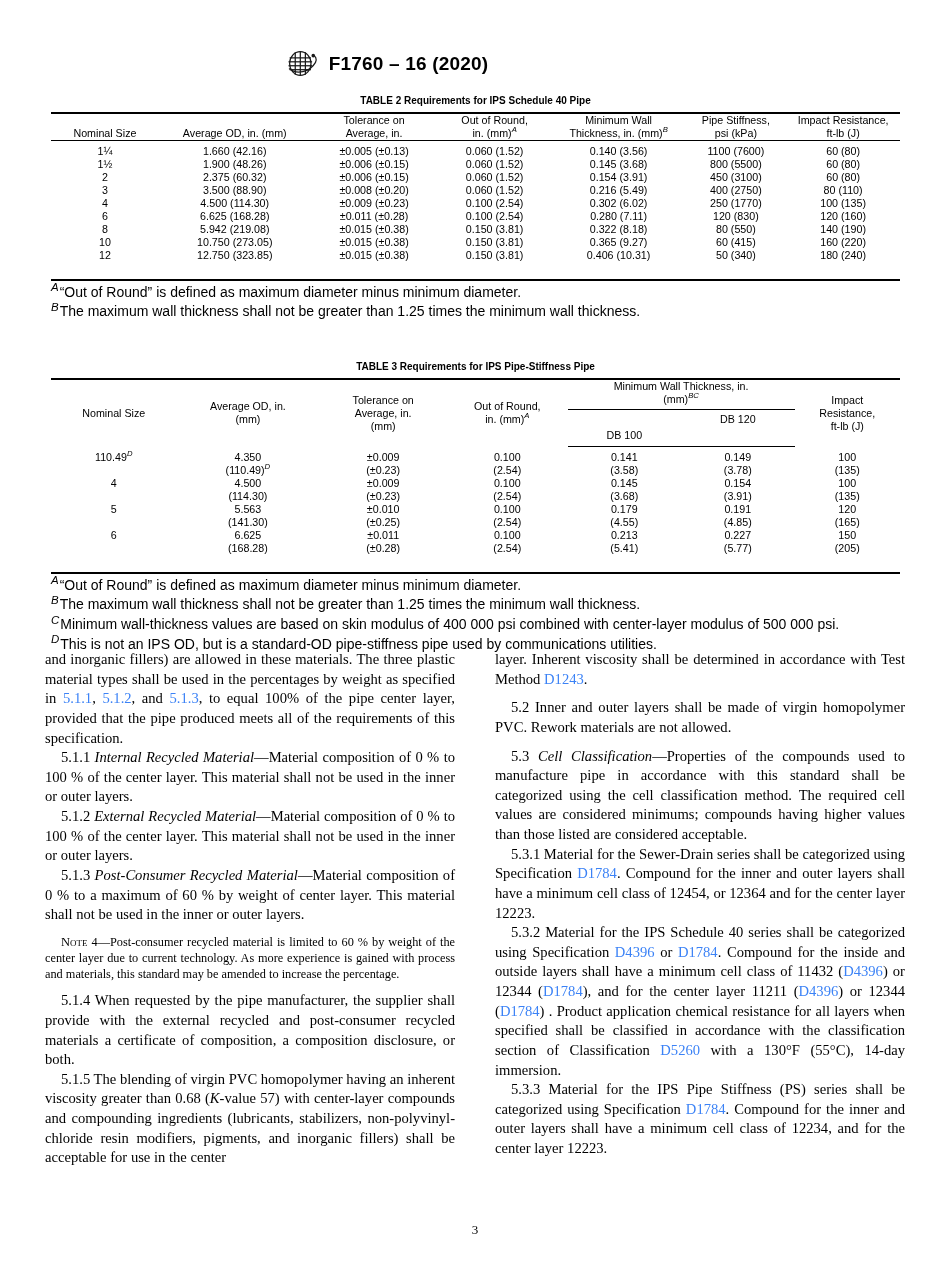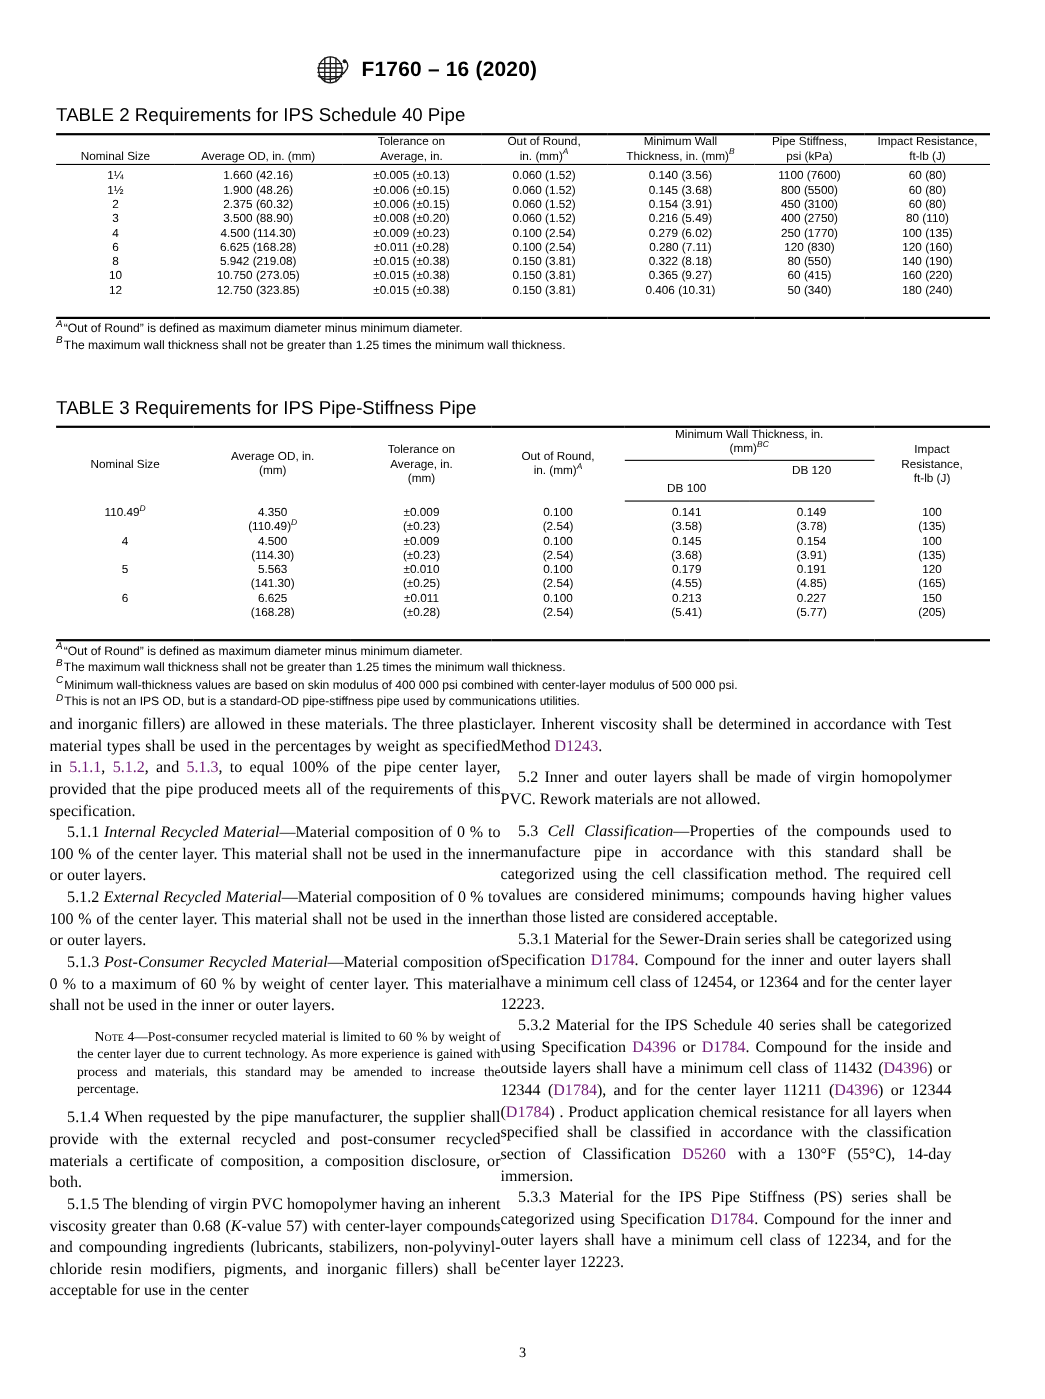--- a/index.html
+++ b/index.html
@@ -47,22 +47,23 @@
   }
 
   
   .table-block {
     position: absolute;
     left: 51px;
     width: 849px;
     font-family: "Liberation Sans", sans-serif;
   }
   .table-caption {
-    font-size: 17px;
-    font-weight: normal;
+    text-align: center;
+    font-size: 10px;
+    font-weight: bold;
     margin-bottom: 6px;
   }
   table.astm {
     border-collapse: collapse;
     width: 849px;
     font-size: 10.7px;
   }
   table.astm th, table.astm td {
     padding: 0;
     font-weight: normal;
@@ -95,21 +96,21 @@
     padding-bottom: 16px;
   }
   sup {
     font-size: 0.72em;
     font-style: italic;
     vertical-align: super;
     line-height: 0;
   }
   .footnotes {
     font-family: "Liberation Sans", sans-serif;
-    font-size: 11px;
+    font-size: 14px;
     line-height: 1.42;
     margin-top: 2px;
   }
   .footnotes div {
     white-space: nowrap;
   }
   .fn-mark {
     font-style: italic;
     font-size: 0.82em;
     vertical-align: super;
@@ -120,20 +121,21 @@
     border-bottom: 0.9px solid #000;
   }
 
   
   .body-cols {
     position: absolute;
     top: 650px;
     left: 45px;
     width: 860px;
     display: flex;
+    gap: 40px;
   }
   .col {
     width: 410px;
     font-size: 14.6px;
     line-height: 1.345;
     text-align: justify;
     text-justify: inter-word;
     hyphens: none;
   }
   .col p {
@@ -143,30 +145,29 @@
   .col p.noindent {
     text-indent: 0;
   }
   .col p.note {
     font-size: 12.3px;
     line-height: 1.31;
     text-indent: 16px;
     margin-top: 9px;
     margin-bottom: 9px;
     text-align: justify;
-    margin-left: 25px;
   }
   .col p + p {
     margin-top: 0;
   }
   .para-gap {
     margin-top: 9px !important;
   }
   .ref {
-    color: #701a75;
+    color: #3b82f6;
   }
   em {
     font-style: italic;
   }
   .smallcaps {
     font-variant: small-caps;
     font-size: 1.02em;
   }
 
   .page-number {
@@ -281,21 +282,21 @@
           <td>0.060 (1.52)</td>
           <td>0.216 (5.49)</td>
           <td>400 (2750)</td>
           <td>80 (110)</td>
         </tr>
         <tr>
           <td>4</td>
           <td>4.500 (114.30)</td>
           <td>±0.009 (±0.23)</td>
           <td>0.100 (2.54)</td>
-          <td>0.279 (6.02)</td>
+          <td>0.302 (6.02)</td>
           <td>250 (1770)</td>
           <td>100 (135)</td>
         </tr>
         <tr>
           <td>6</td>
           <td>6.625 (168.28)</td>
           <td>±0.011 (±0.28)</td>
           <td>0.100 (2.54)</td>
           <td>0.280 (7.11)</td>
           <td>120 (830)</td>

